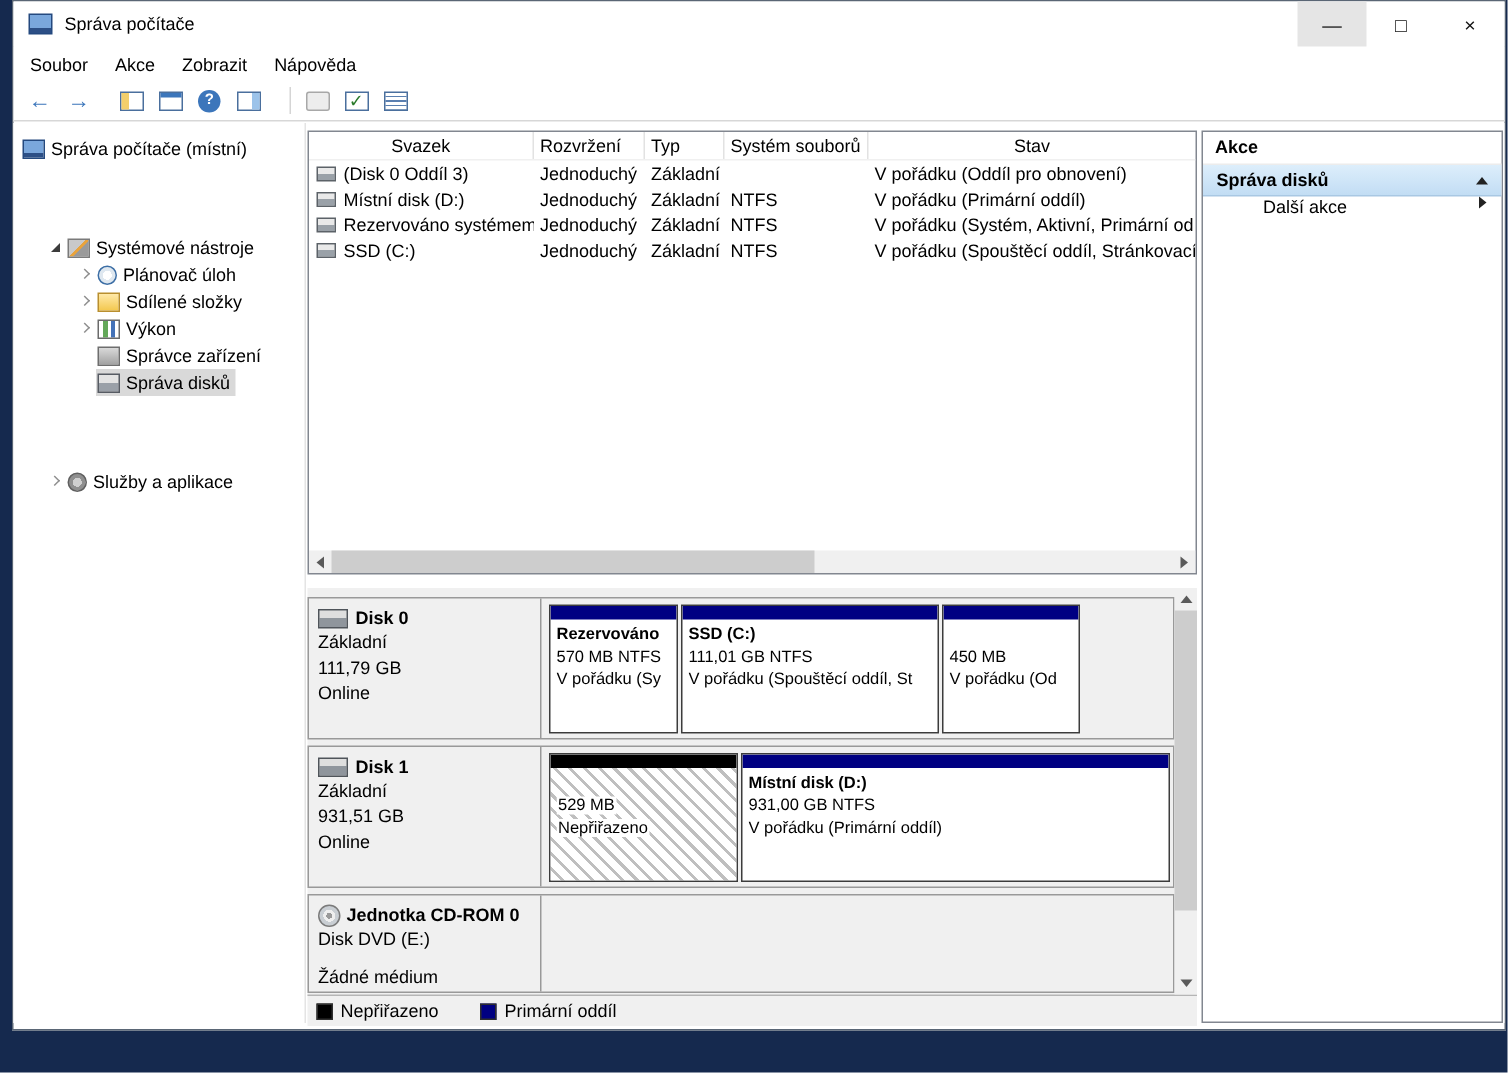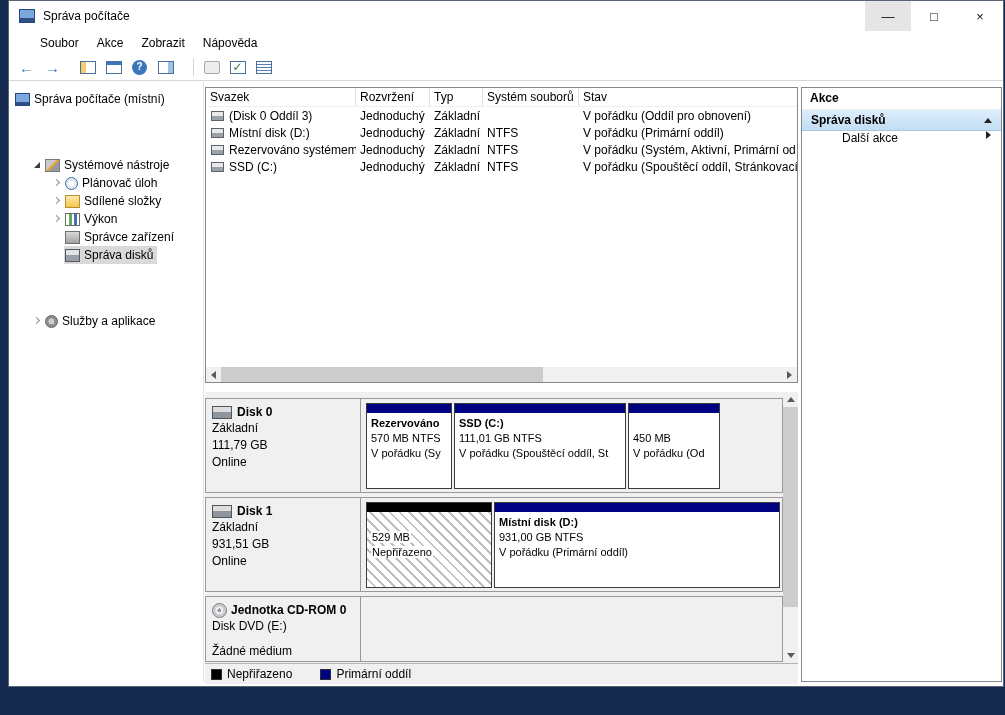--- a/index.html
+++ b/index.html
@@ -16,21 +16,21 @@
   .app-icon { width:16px; height:14px; margin-left:10px;
               background:linear-gradient(180deg,#7aa7dc 0 70%,#2c4f86 70%);
               border:1px solid #24497f; }
   .title-text { margin-left:8px; font-size:12px; }
   .caption { position:absolute; right:0; top:0; display:flex; height:30px; }
   .cap-btn { width:46px; height:30px; display:flex; align-items:center; justify-content:center;
              font-size:13px; color:#111; }
   .cap-min { background:#e5e5e5; }
 
   
-  .menubar { height:23px; display:flex; align-items:center; padding-left:22px; background:#fff; }
+  .menubar { height:23px; display:flex; align-items:center; padding-left:2px; background:#fff; }
   .menu-item { padding:0 9px; }
 
   
   .toolbar { height:27px; display:flex; align-items:center; padding-left:5px;
              border-bottom:1px solid #d7d7d7; background:#fff; }
   .tb { width:25px; height:23px; display:flex; align-items:center; justify-content:center; margin-right:1px; }
   .tb-gap { margin-right:10px; }
   .arrow-glyph { color:#3c76bb; font-size:15px; font-weight:bold; line-height:1; }
   .tico { width:16px; height:13px; border:1px solid #4a6f9d; background:#fff; position:relative; }
   .t-tree::before { content:""; position:absolute; left:0; top:0; bottom:0; width:5px; background:#f3cf6b; }
@@ -74,25 +74,25 @@
   .selected .t-sel-wrap { background:#d9d9d9; }
 
   
   .center-pane { position:absolute; left:196px; top:0; width:594px; height:100%; background:#fff; }
 
   
   .volumes { position:absolute; left:0; top:5px; width:593px; height:296px;
              border:1px solid #828790; background:#fff; overflow:hidden; }
   .vol-header { display:flex; height:19px; border-bottom:1px solid #f0f0f0; }
   .vh { border-right:1px solid #e2e2e2; padding:2px 4px; white-space:nowrap; overflow:hidden; flex:none; }
-  .vh:last-child { border-right:none; flex:1; }
+  .vh:last-child { border-right:none; flex:1;text-align:center; }
   .vol-row { display:flex; height:17px; align-items:center; }
   .vc { padding:0 4px; white-space:nowrap; overflow:hidden; flex:none; display:flex; align-items:center; }
   .vc:last-child { flex:1; }
-  .w-svazek { width:150px; } .w-rozvrzeni { width:74px; } .w-typ { width:53px; } .w-fs { width:96px; }
+  .w-svazek { width:150px;text-align:center; } .w-rozvrzeni { width:74px; } .w-typ { width:53px; } .w-fs { width:96px; }
   .vicon { width:13px; height:10px; flex:none; margin:0 5px 0 1px;
            background:linear-gradient(180deg,#e9e9e9 0 4px,#9aa1a8 4px); border:1px solid #5c6268; }
 
   
   .h-scroll { position:absolute; left:0; right:0; bottom:0; height:15px; background:#f0f0f0; }
   .sb-btn { position:absolute; width:15px; height:15px; display:flex; align-items:center; justify-content:center; }
   .tri-l { width:0; height:0; border-top:4px solid transparent; border-bottom:4px solid transparent; border-right:5px solid #5a5a5a; }
   .tri-r { width:0; height:0; border-top:4px solid transparent; border-bottom:4px solid transparent; border-left:5px solid #5a5a5a; }
   .tri-u { width:0; height:0; border-left:4px solid transparent; border-right:4px solid transparent; border-bottom:5px solid #5a5a5a; }
   .tri-d { width:0; height:0; border-left:4px solid transparent; border-right:4px solid transparent; border-top:5px solid #5a5a5a; }

